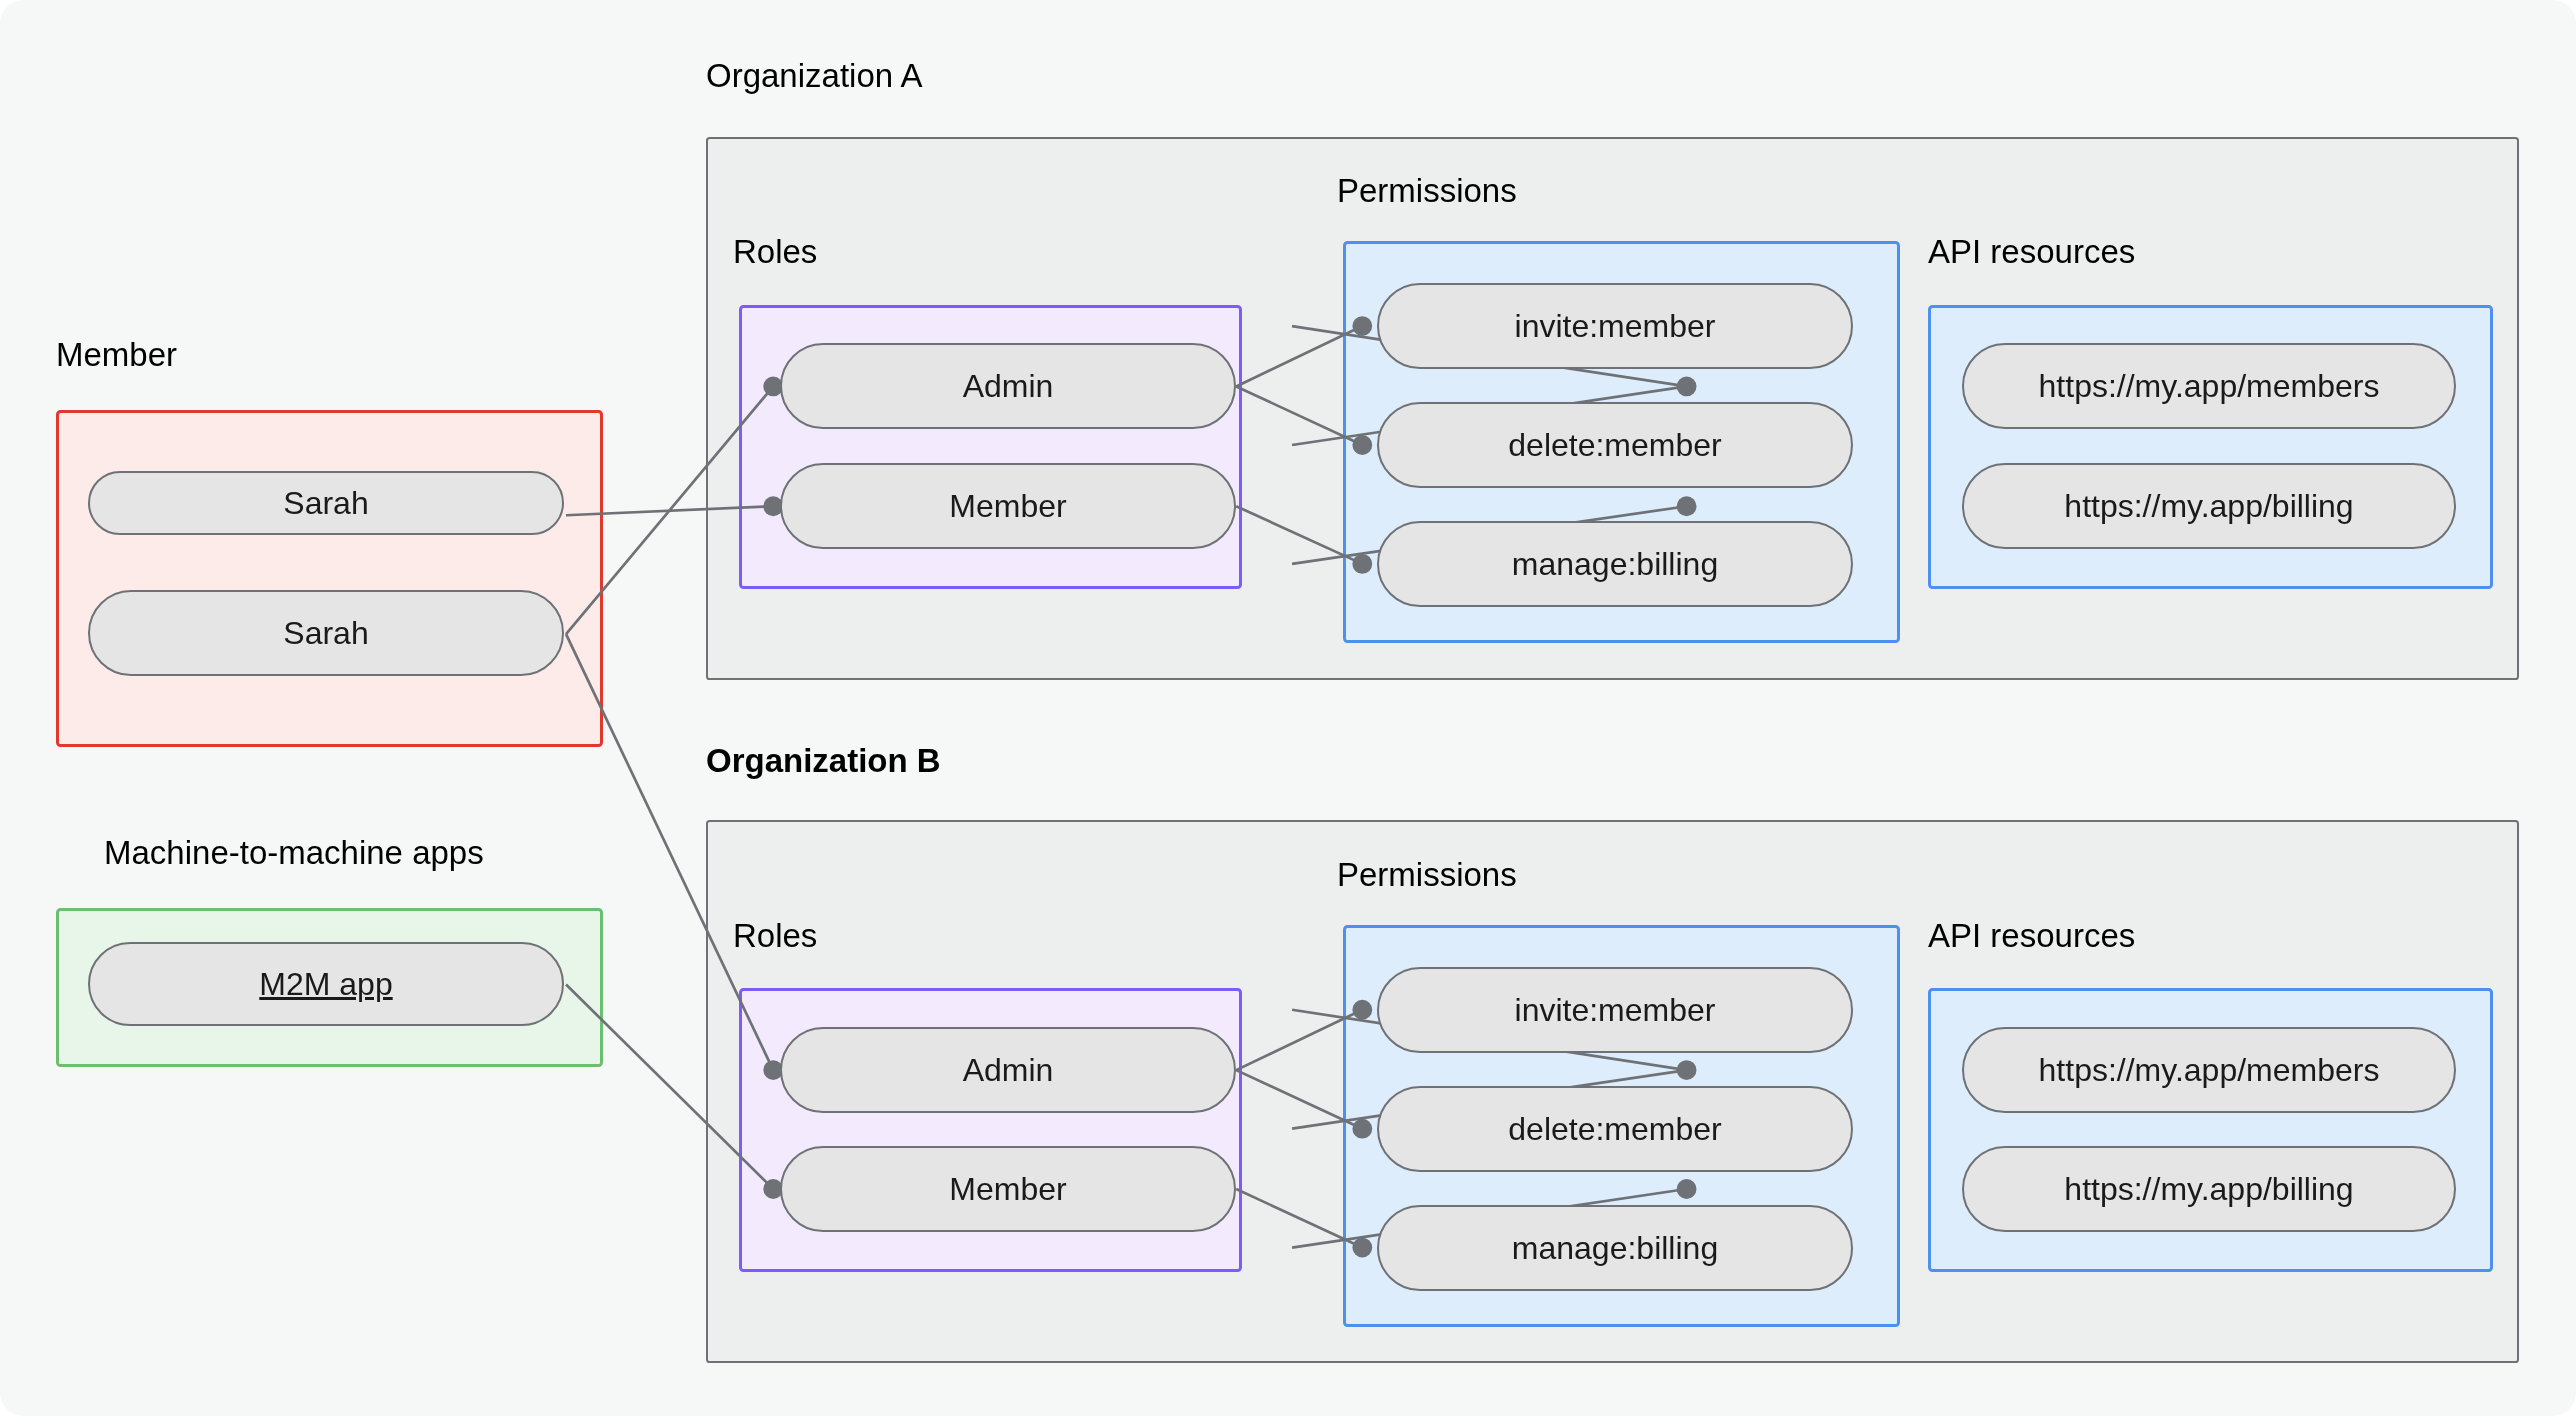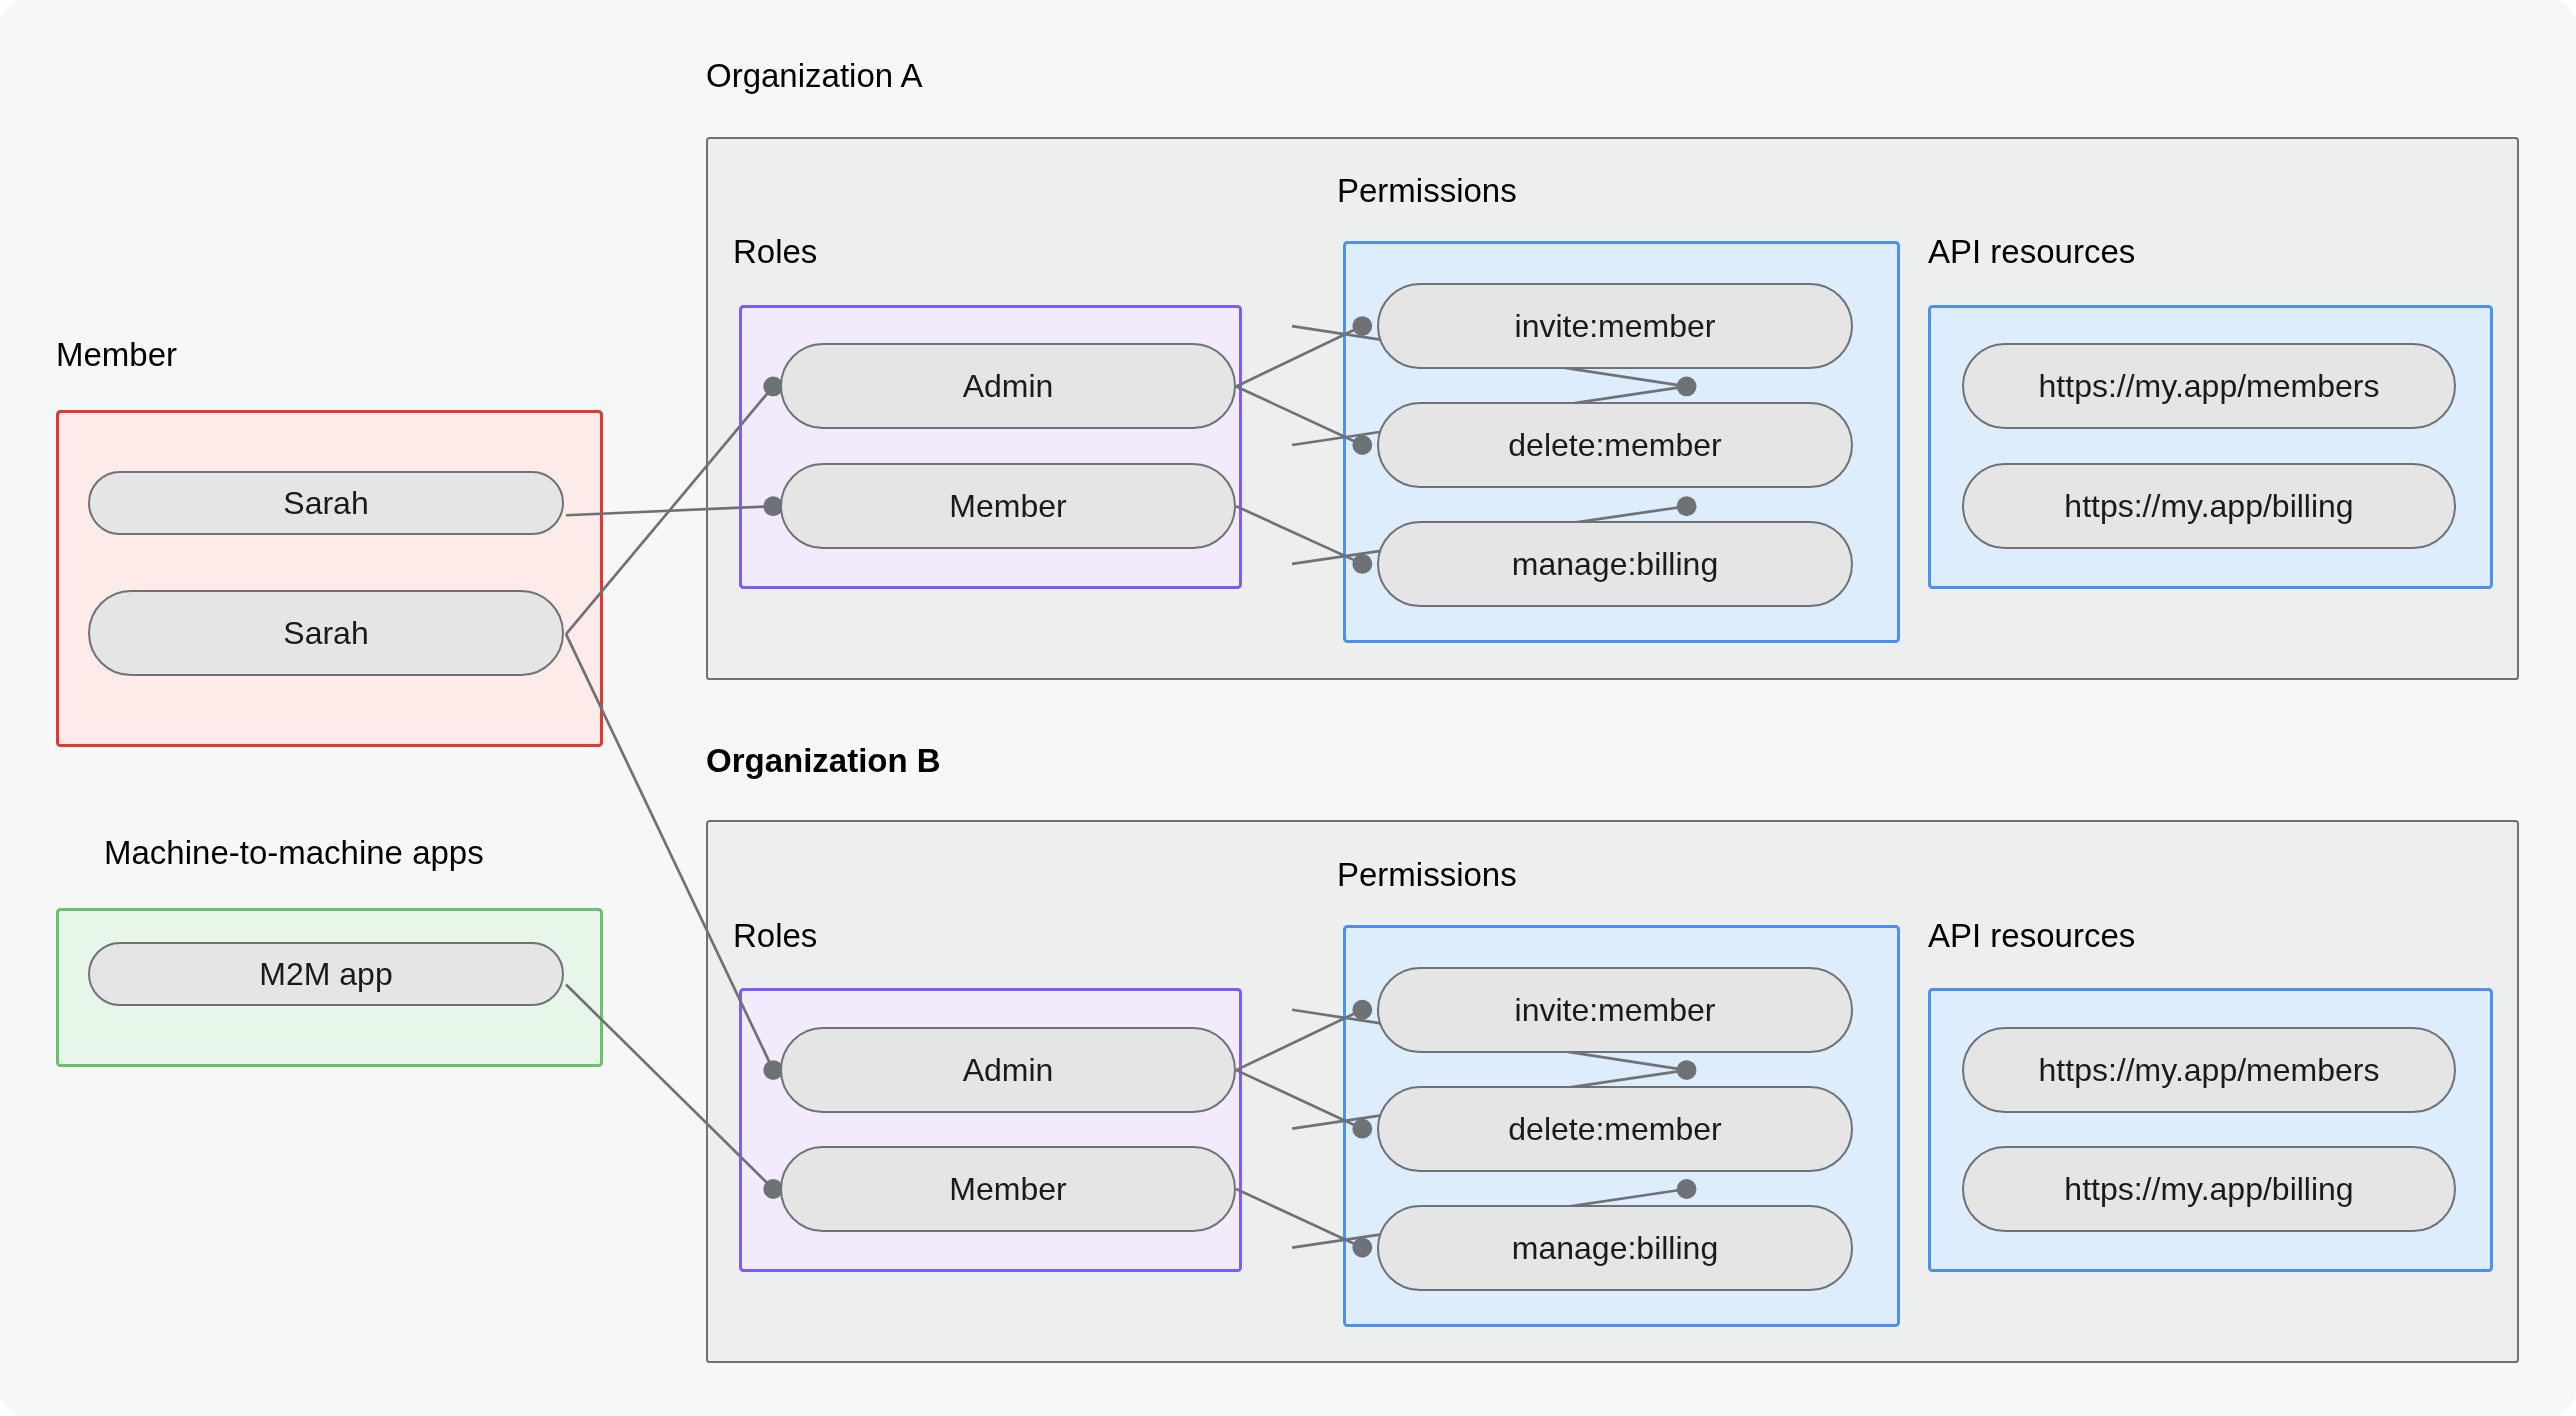--- a/index.html
+++ b/index.html
@@ -131,21 +131,21 @@
     <circle class="edge-dot" cx="1872" cy="1320" r="11"></circle>
   </svg>
 
   <div class="caption" style="left:56px; top:335px;">Member</div>
   <div class="group-box group-users" style="left:56px; top:410px; width:541px; height:331px;"></div>
   <div class="pill" style="left:88px; top:471px; width:476px; height:64px;">Sarah</div>
   <div class="pill" style="left:88px; top:590px; width:476px; height:86px;">Sarah</div>
 
   <div class="caption" style="left:56px; top:833px;margin-left:48px;">Machine-to-machine apps</div>
   <div class="group-box group-m2m" style="left:56px; top:908px; width:541px; height:153px;"></div>
-  <div class="pill" style="left:88px; top:942px; width:476px; height:64px;">M2M app</div>
+  <div class="pill" style="left:88px; top:942px; width:476px; height:84px;text-decoration:underline;">M2M app</div>
 
   <div class="caption" style="left:706px; top:56px;">Organization A</div>
   <div class="org-box" style="left:706px; top:137px; width:1809px; height:539px;"></div>
 
   <div class="caption" style="left:733px; top:232px;">Roles</div>
   <div class="group-box group-roles" style="left:739px; top:305px; width:497px; height:278px;"></div>
   <div class="pill" style="left:780px; top:343px; width:456px; height:86px;">Admin</div>
   <div class="pill" style="left:780px; top:463px; width:456px; height:86px;">Member</div>
 
   <div class="caption" style="left:1337px; top:171px;">Permissions</div>

